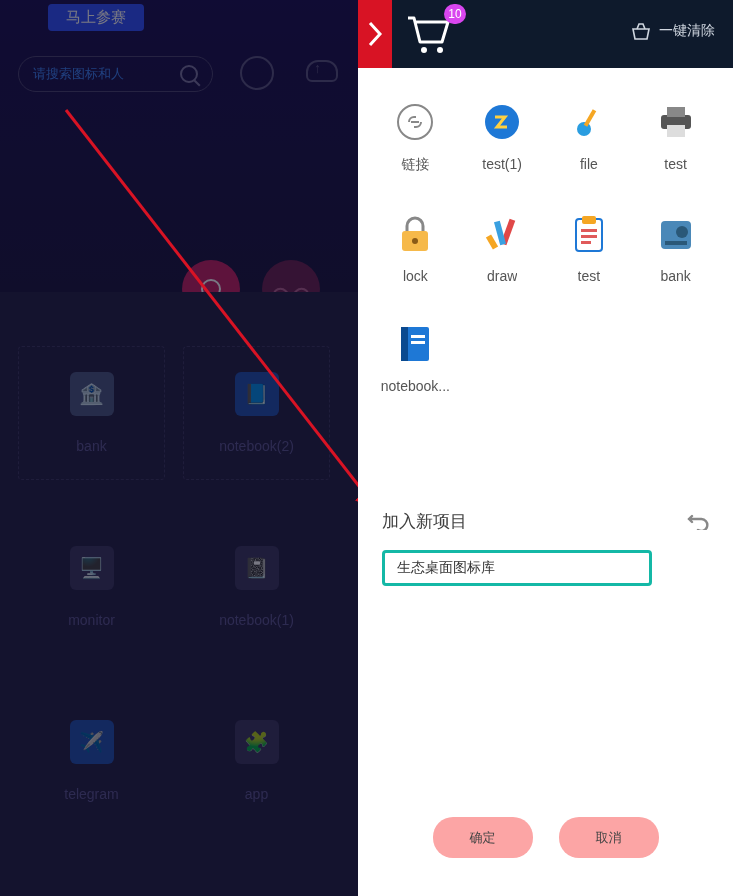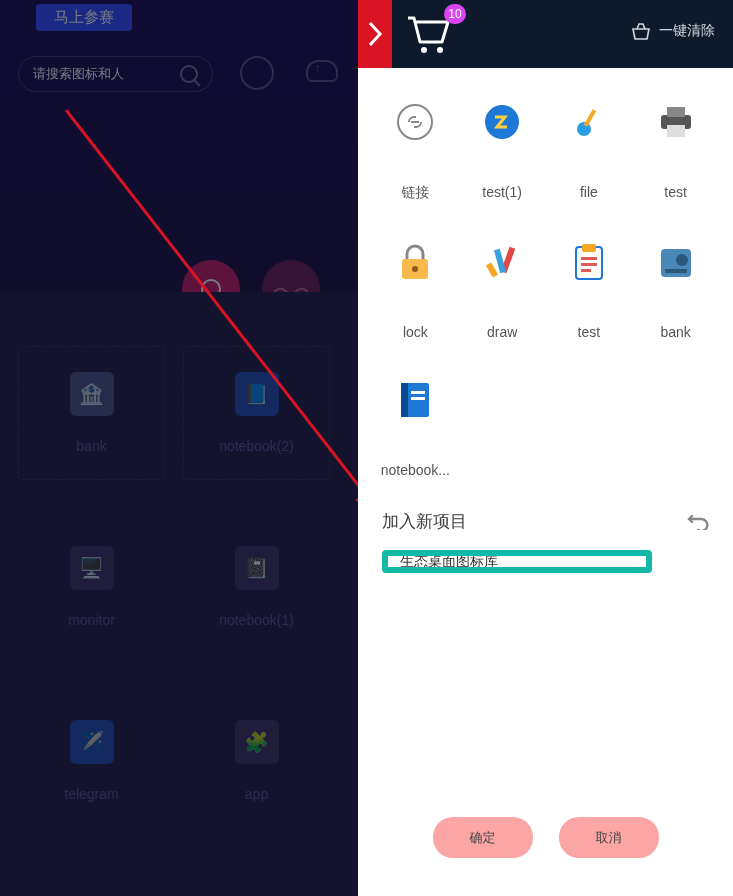--- a/index.html
+++ b/index.html
@@ -14,39 +14,39 @@
   .bg {
     position: absolute;
     inset: 0;
     background: linear-gradient(180deg, #1a1050 0%, #1a1538 40%, #1a1638 100%);
     width: 733px;
     height: 896px;
   }
   .promo-btn {
     position: absolute;
     top: 4px;
-    left: 36px;
+    left: 48px;
     background: #3050ff;
     color: #fff;
     padding: 4px 18px;
     border-radius: 4px;
     font-size: 15px;
   }
   .search-bar {
     position: absolute;
     top: 56px;
     left: 18px;
     width: 195px;
     height: 36px;
     border: 1px solid #4a4470;
     border-radius: 18px;
     display: flex;
     align-items: center;
     padding: 0 14px;
-    color: #ffffff;
+    color: #3b82f6;
     font-size: 13px;
   }
   .search-bar .mag {
     margin-left: auto;
     width: 18px; height:18px;
     border: 2px solid #7a74a0;
     border-radius: 50%;
     position: relative;
   }
   .search-bar .mag::after {
@@ -224,21 +224,20 @@
     padding: 34px 16px 0 16px;
     display:grid;
     grid-template-columns: repeat(4, 1fr);
     gap: 40px 4px;
   }
   .cart-item {
     display:flex;flex-direction:column;align-items:center;
     font-size:14px;
     color:#555;
     cursor:pointer;
-    gap:28px;
   }
   .cart-ic {
     width:40px;height:40px;
     margin-bottom:14px;
     border-radius:6px;
     display:flex;align-items:center;justify-content:center;
   }
 
   .section-title {
     position:absolute;
@@ -252,22 +251,22 @@
     right:24px;
     top:508px;
     width:22px;height:22px;
     color:#888;
   }
   .proj-input {
     position:absolute;
     left:24px;
     top:550px;
     width:270px;
-    height:23px;
-    border:6px solid #14b8a6;
+    height:36px;
+    border:3px solid #14b8a6;
     border-radius:4px;
     padding: 0 12px;
     font-size:14px;
     color:#333;
     outline:none;
   }
 
   .btn-row {
     position:absolute;
     bottom:38px;

